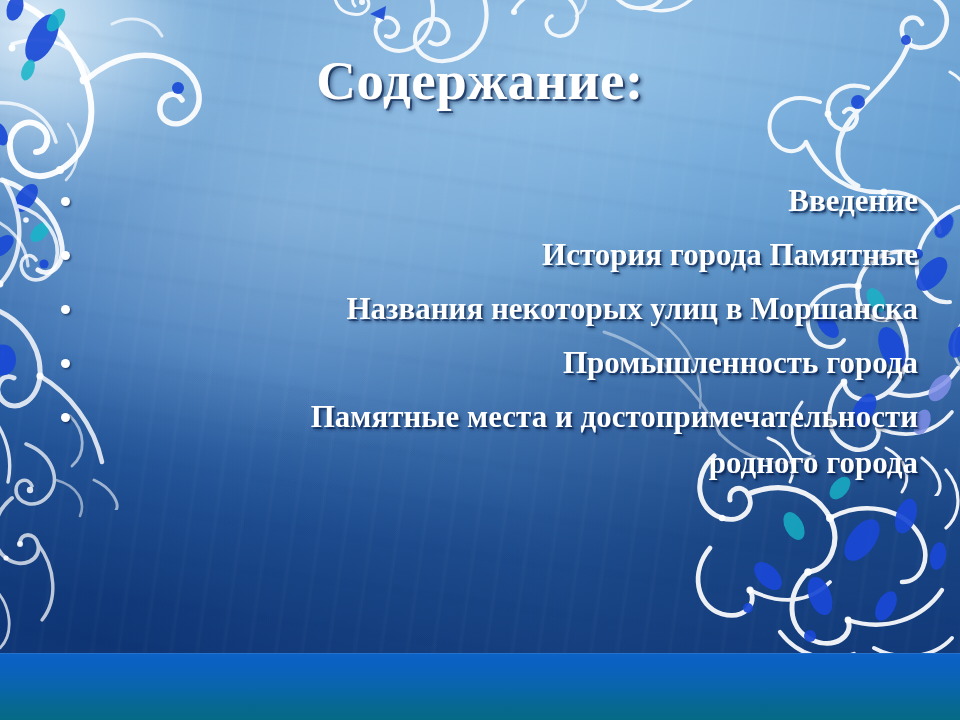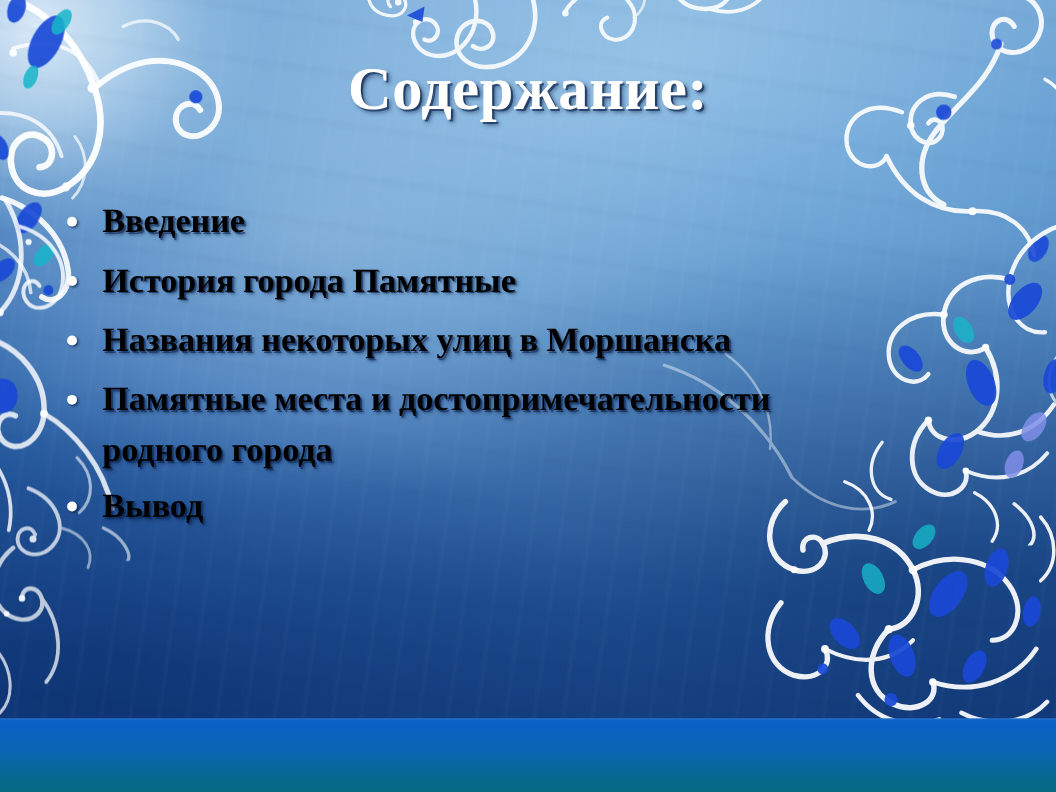--- a/index.html
+++ b/index.html
@@ -59,25 +59,26 @@
 
   .list{
     position:absolute;left:52px;top:178px;width:866px;
     margin:0;padding:0;list-style:none;
   }
   .item{
     position:relative;
     padding-left:41px;
     margin:0 0 9px 0;
     font-size:31px;line-height:45px;font-weight:700;
-    color:#000000;
+    color:#ffffff;
     text-shadow:
       1.5px 1.5px 0 rgba(10,35,80,.55),
       2.5px 2.5px 3px rgba(6,26,62,.5);
     white-space:pre-line;
+    text-align:right;
   }
   .item::before{
     content:"";
     position:absolute;left:9px;top:19px;
     width:9px;height:9px;border-radius:50%;
     background:#ffffff;
     box-shadow:1.5px 1.5px 2px rgba(8,30,70,.6);
   }
   .item.wrap{line-height:46px;margin-bottom:5px;}
 
@@ -293,22 +294,22 @@
   </div>
 
   <div class="content">
 
     <div class="title">Содержание:</div>
 
     <ul class="list">
       <li class="item">Введение</li>
       <li class="item">История города Памятные</li>
       <li class="item">Названия некоторых улиц в Моршанска</li>
+      <li class="item">Промышленность города</li>
       <li class="item wrap">Памятные места и достопримечательности
 родного города</li>
-      <li class="item">Вывод</li>
     </ul>
 
   </div>
 
   <div class="footer-bar"></div>
 
 </div>
 
 </body></html>

